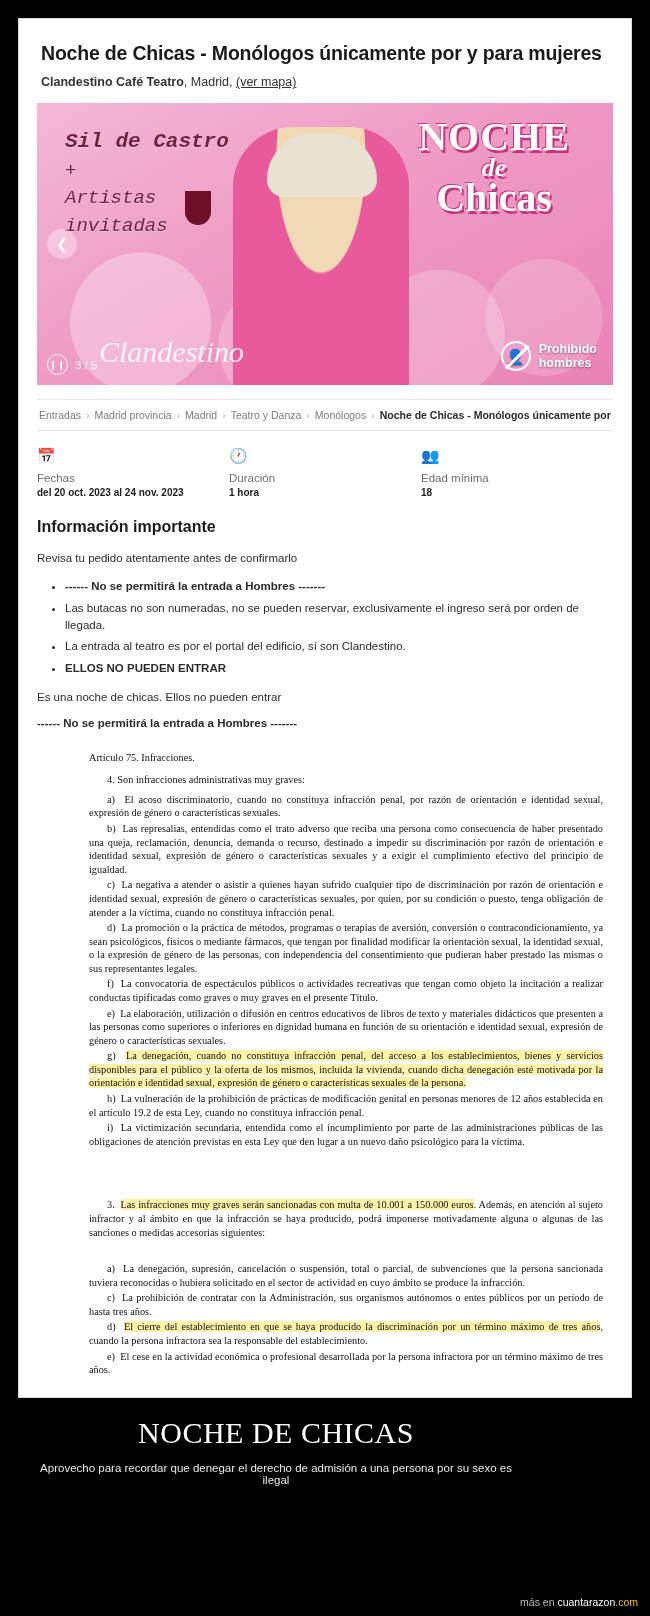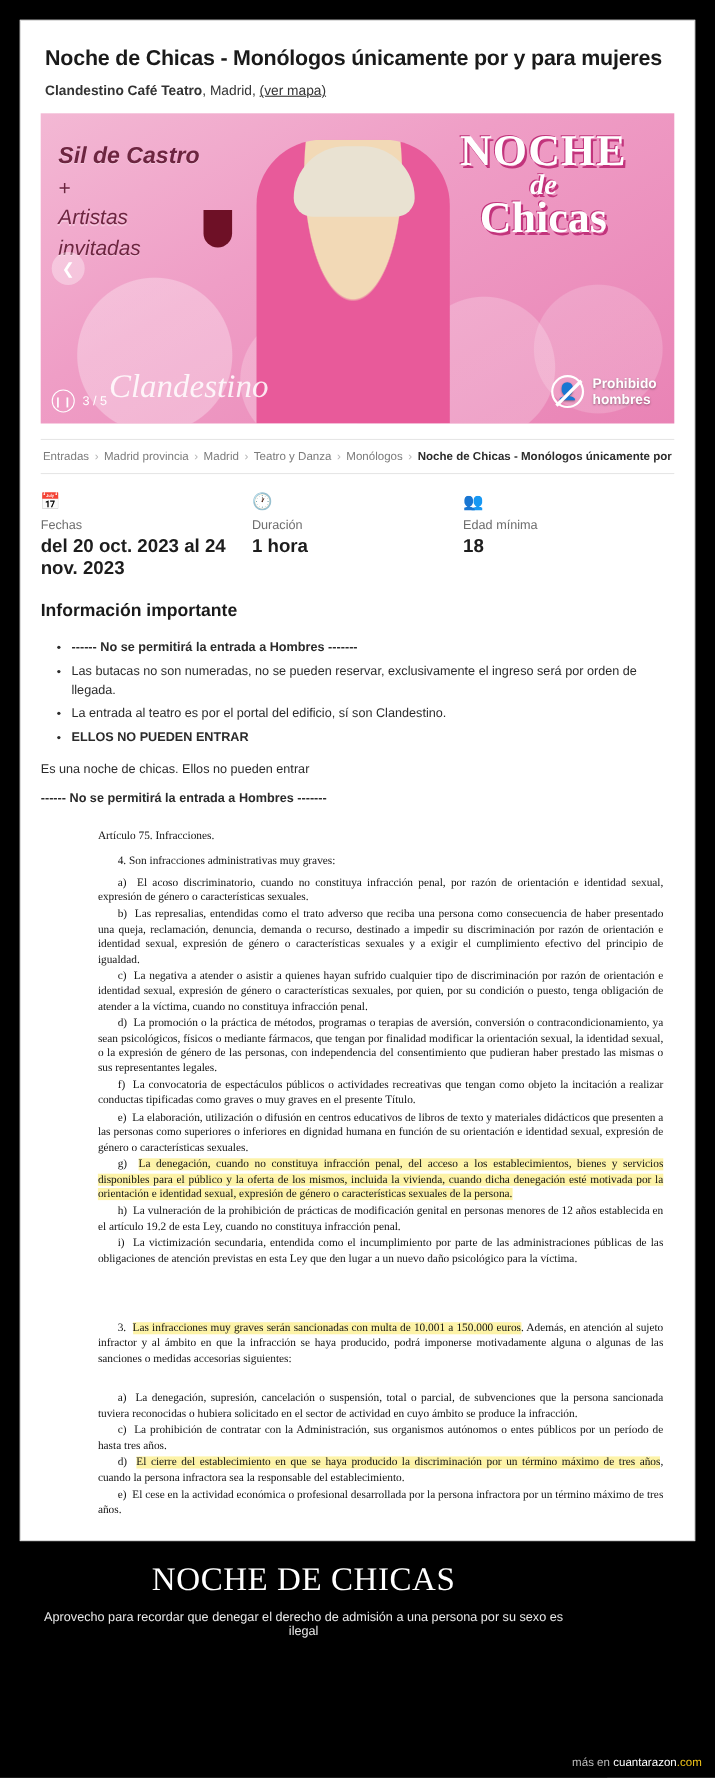--- a/index.html
+++ b/index.html
@@ -83,23 +83,23 @@
   .hero-person::after{
     content:"";
     position:absolute; left:34px; top:6px; width:110px; height:64px;
     background:#e9e2d2; border-radius:55px 55px 20px 20px;
   }
   .hero-wine {
     position:absolute; left:148px; top:88px; width:26px; height:34px;
     background:#6e1026; border-radius: 0 0 13px 13px;
   }
   .hero-left-text {
-    position: absolute; left: 16px; top: 24px;
+    position: absolute; left: 28px; top: 24px;
     color: #6d2540;
-    font-family: Liberation Sans, sans-serif;
+    font-family: Liberation Mono, monospace;
     font-style: italic;
     font-size: 19px;
     line-height: 1.45;
     text-shadow: 0 1px 0 rgba(255,255,255,.35);
   }
   .hero-left-text .big { font-size: 21px; font-weight: bold; font-style: italic; }
   .hero-logo {
     position: absolute; right: 14px; top: 16px; width: 210px;
     text-align: center;
     color: #fff;
@@ -166,21 +166,21 @@
   .crumbs .cur { color:#2c2c2c; font-weight: bold; }
 
   
   .facts {
     display: flex;
     padding: 16px 18px 14px 18px;
   }
   .fact { flex: 1; }
   .fact .ico { font-size: 15px; color:#3a3a3a; margin-bottom: 7px; display:block; height:18px;}
   .fact .lab { font-size: 11.5px; color:#6d6d6d; margin-bottom: 3px; }
-  .fact .val { font-size: 17px; color:#1d1d1d; font-weight: bold; }
+  .fact .val { font-size: 10px; color:#1d1d1d; font-weight: bold; }
 
   
   .info-wrap { padding: 2px 18px 18px 18px; }
   h2.info-title {
     font-size: 16px; font-weight: bold; color:#1a1a1a;
     margin: 4px 0 16px 0;
   }
   .info-lead { font-size: 11.5px; color:#2b2b2b; margin-bottom: 14px; }
   ul.info-list { margin: 0 0 14px 18px; padding: 0 0 0 10px; }
   ul.info-list li { font-size: 11.5px; color:#2b2b2b; margin-bottom: 5px; line-height:1.45; }
@@ -297,20 +297,21 @@
       </div>
       <div class="fact">
         <span class="ico">👥</span>
         <div class="lab">Edad mínima</div>
         <div class="val">18</div>
       </div>
     </div>
 
     <div class="info-wrap">
       <h2 class="info-title">Información importante</h2>
+      <div class="info-lead">Revisa tu pedido atentamente antes de confirmarlo</div>
       <ul class="info-list">
         <li><b>------ No se permitirá la entrada a Hombres -------</b></li>
         <li>Las butacas no son numeradas, no se pueden reservar, exclusivamente el ingreso será por orden de llegada.</li>
         <li>La entrada al teatro es por el portal del edificio, sí son Clandestino.</li>
         <li><b>ELLOS NO PUEDEN ENTRAR</b></li>
       </ul>
       <p class="info-p">Es una noche de chicas. Ellos no pueden entrar</p>
       <p class="info-p bold">------ No se permitirá la entrada a Hombres -------</p>
 
       <div class="law">

